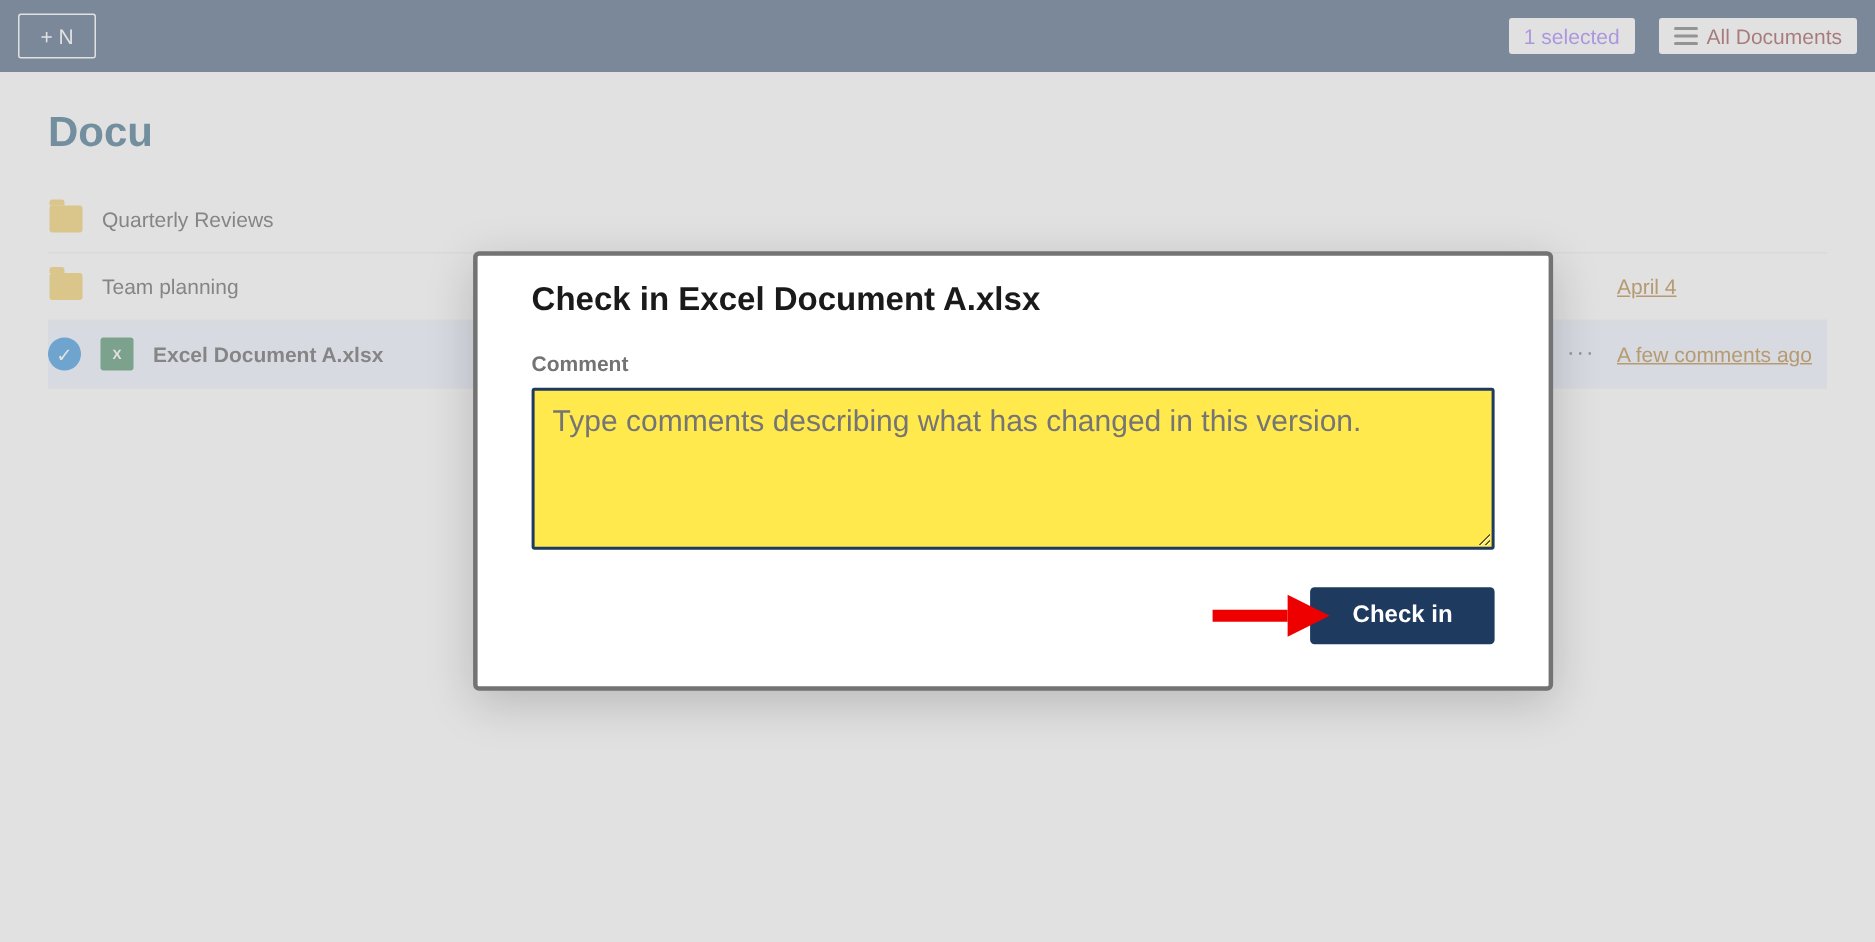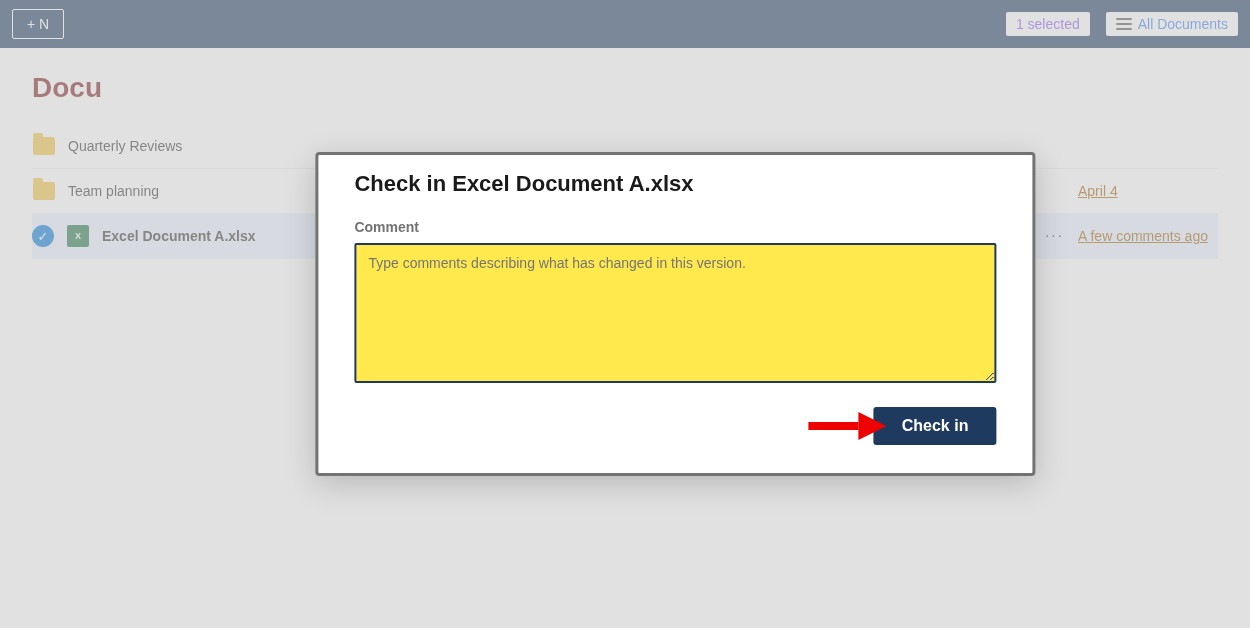--- a/index.html
+++ b/index.html
@@ -63,40 +63,40 @@
       display: flex;
       align-items: center;
       gap: 6px;
     }
 
     .all-docs {
       background: #fff;
       padding: 4px 10px;
       border-radius: 2px;
       font-size: 14px;
-      color: #3b82f6;
+      color: #7f1d1d;
       display: flex;
       align-items: center;
       gap: 6px;
       cursor: pointer;
     }
 
     
     .main-content {
       position: absolute;
       top: 48px;
       left: 0; right: 0; bottom: 0;
       background: #fff;
       padding: 24px 32px;
     }
 
     .page-title {
       font-size: 28px;
       font-weight: 600;
-      color: #7f1d1d;
+      color: #0c4a6e;
       margin-bottom: 20px;
     }
 
     
     .table-header {
       display: flex;
       align-items: center;
       border-bottom: 1px solid #ddd;
       padding: 8px 0;
       font-size: 14px;
@@ -253,26 +253,26 @@
 
     .comment-label {
       font-size: 14px;
       font-weight: 600;
       color: #737373;
       margin-bottom: 8px;
     }
 
     .comment-textarea {
       width: 100%;
-      height: 140px;
+      height: 108px;
       background: #ffe94d;
       border: 2px solid #1e3a5f;
       border-radius: 2px;
       padding: 10px 12px;
-      font-size: 14px;
+      font-size: 20px;
       color: #555;
       resize: vertical;
       outline: none;
       font-family: inherit;
     }
 
     .modal-footer {
       display: flex;
       align-items: center;
       justify-content: flex-end;

